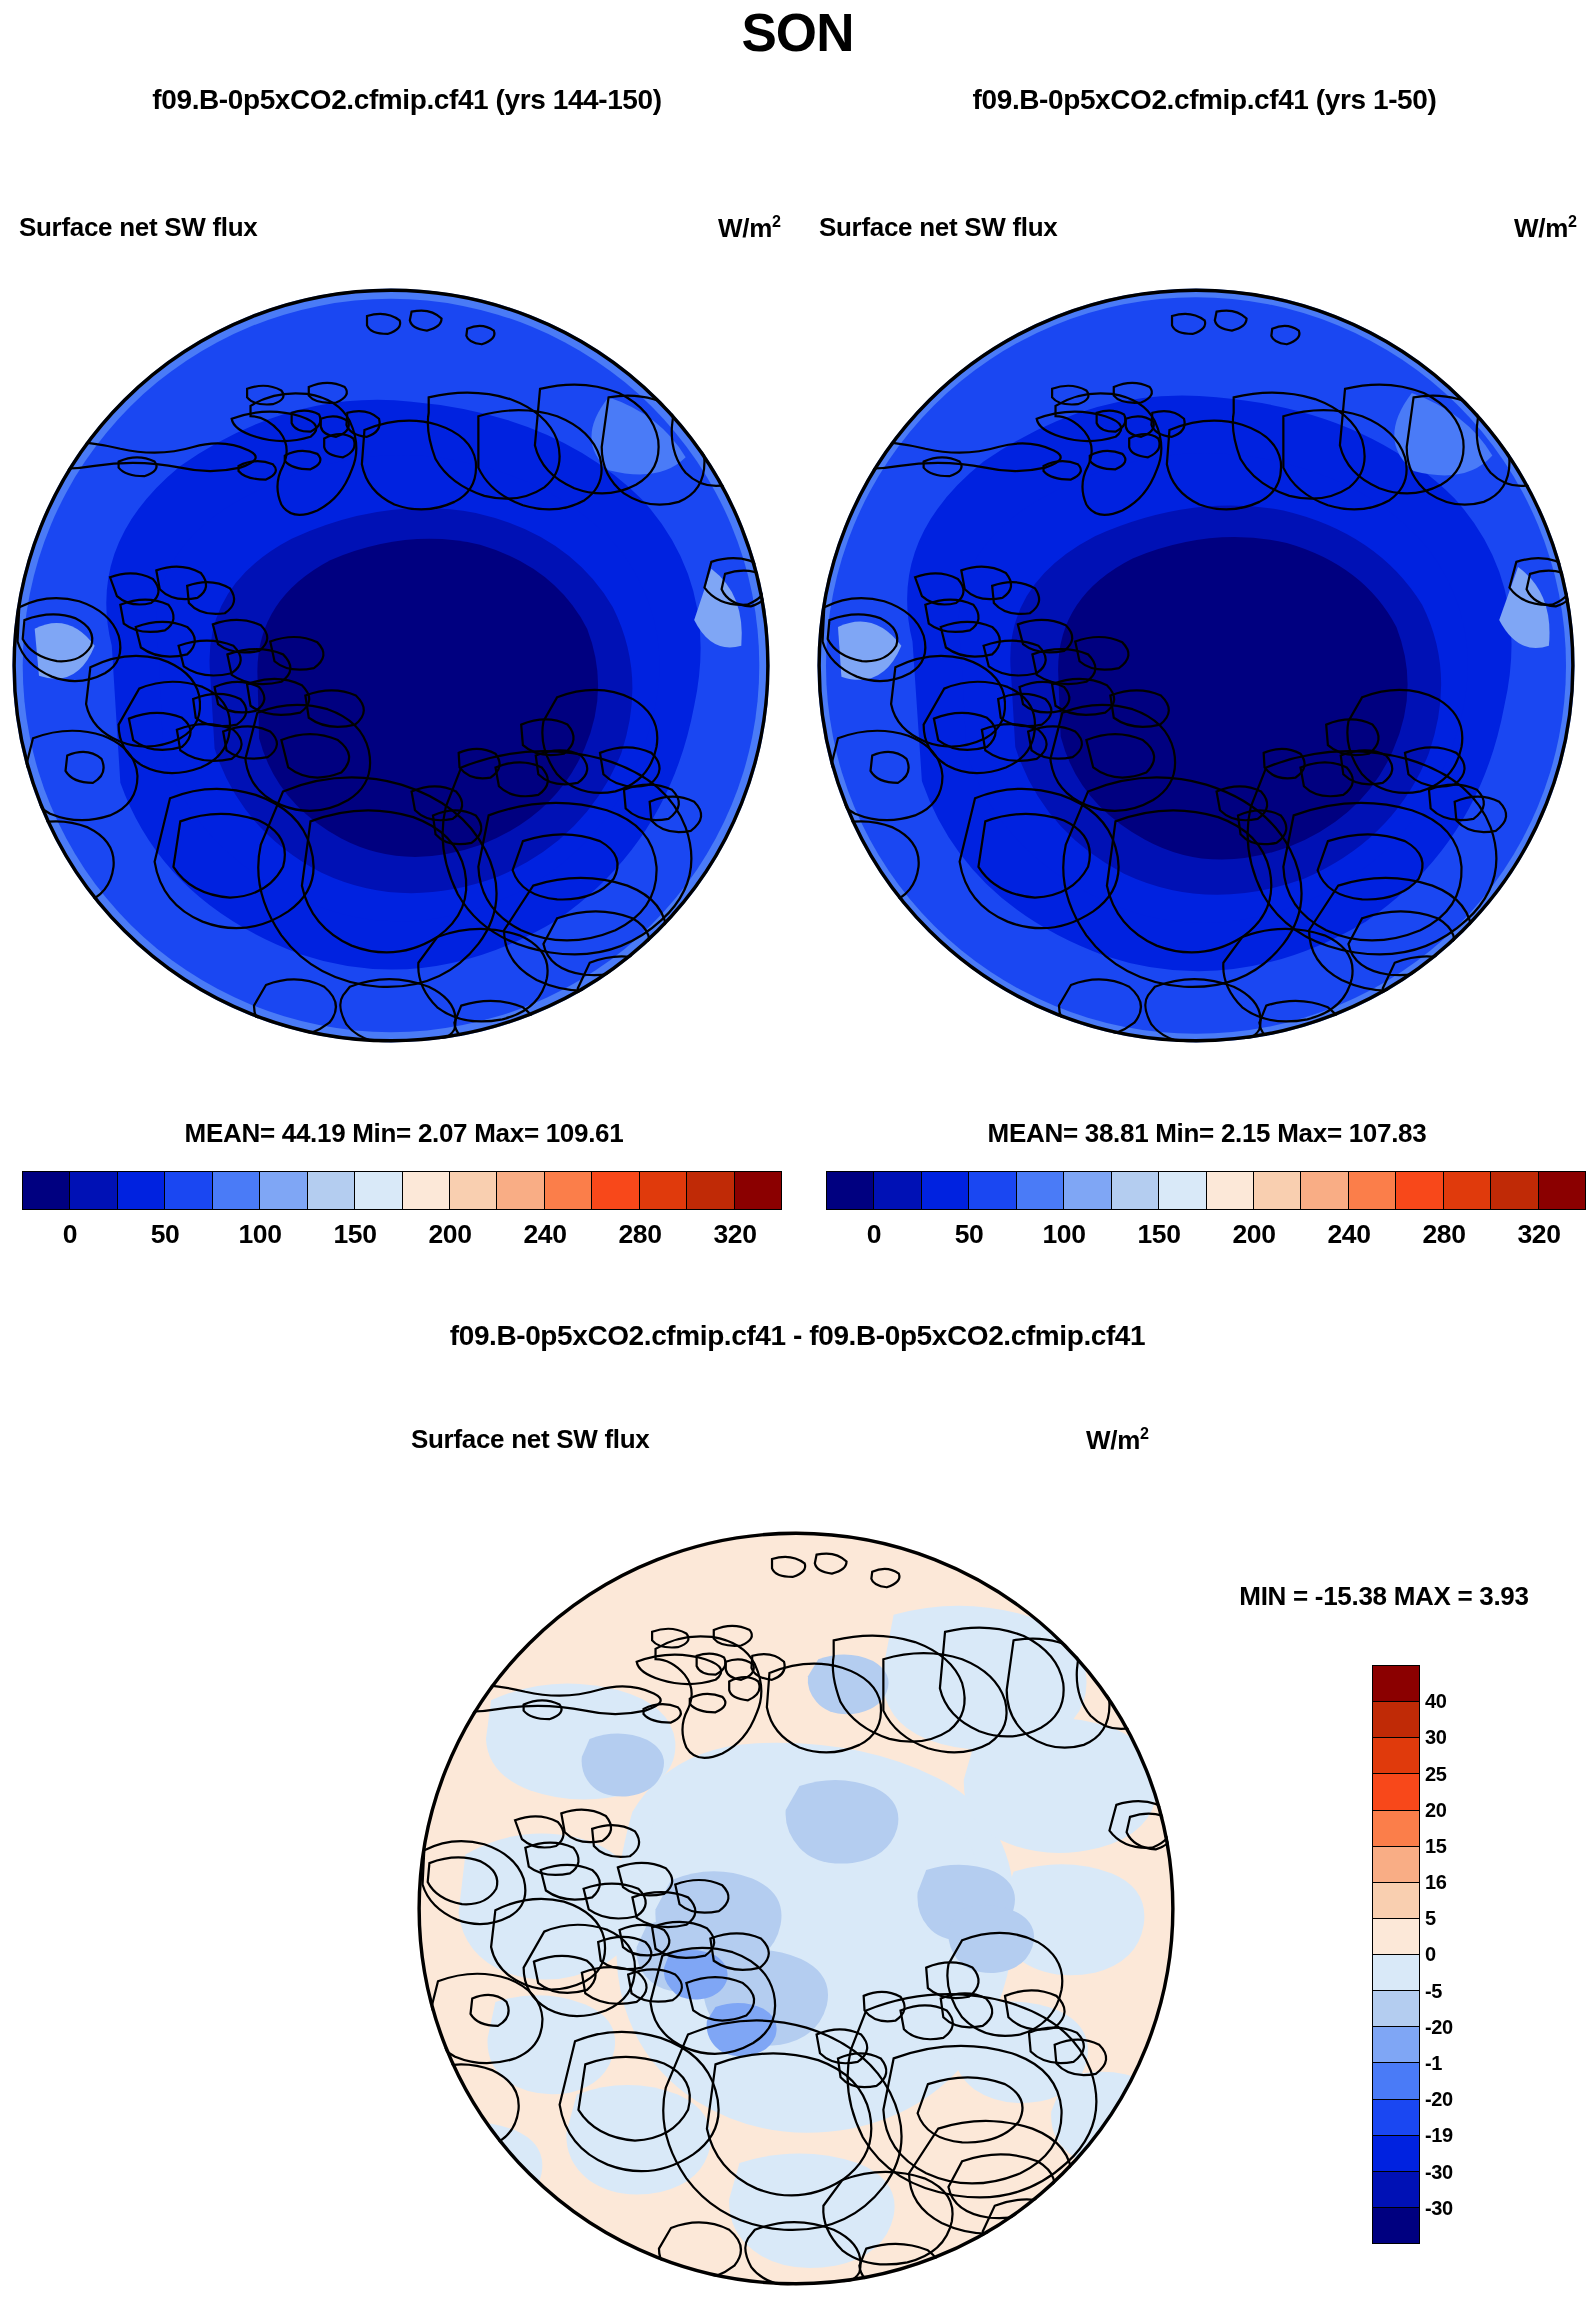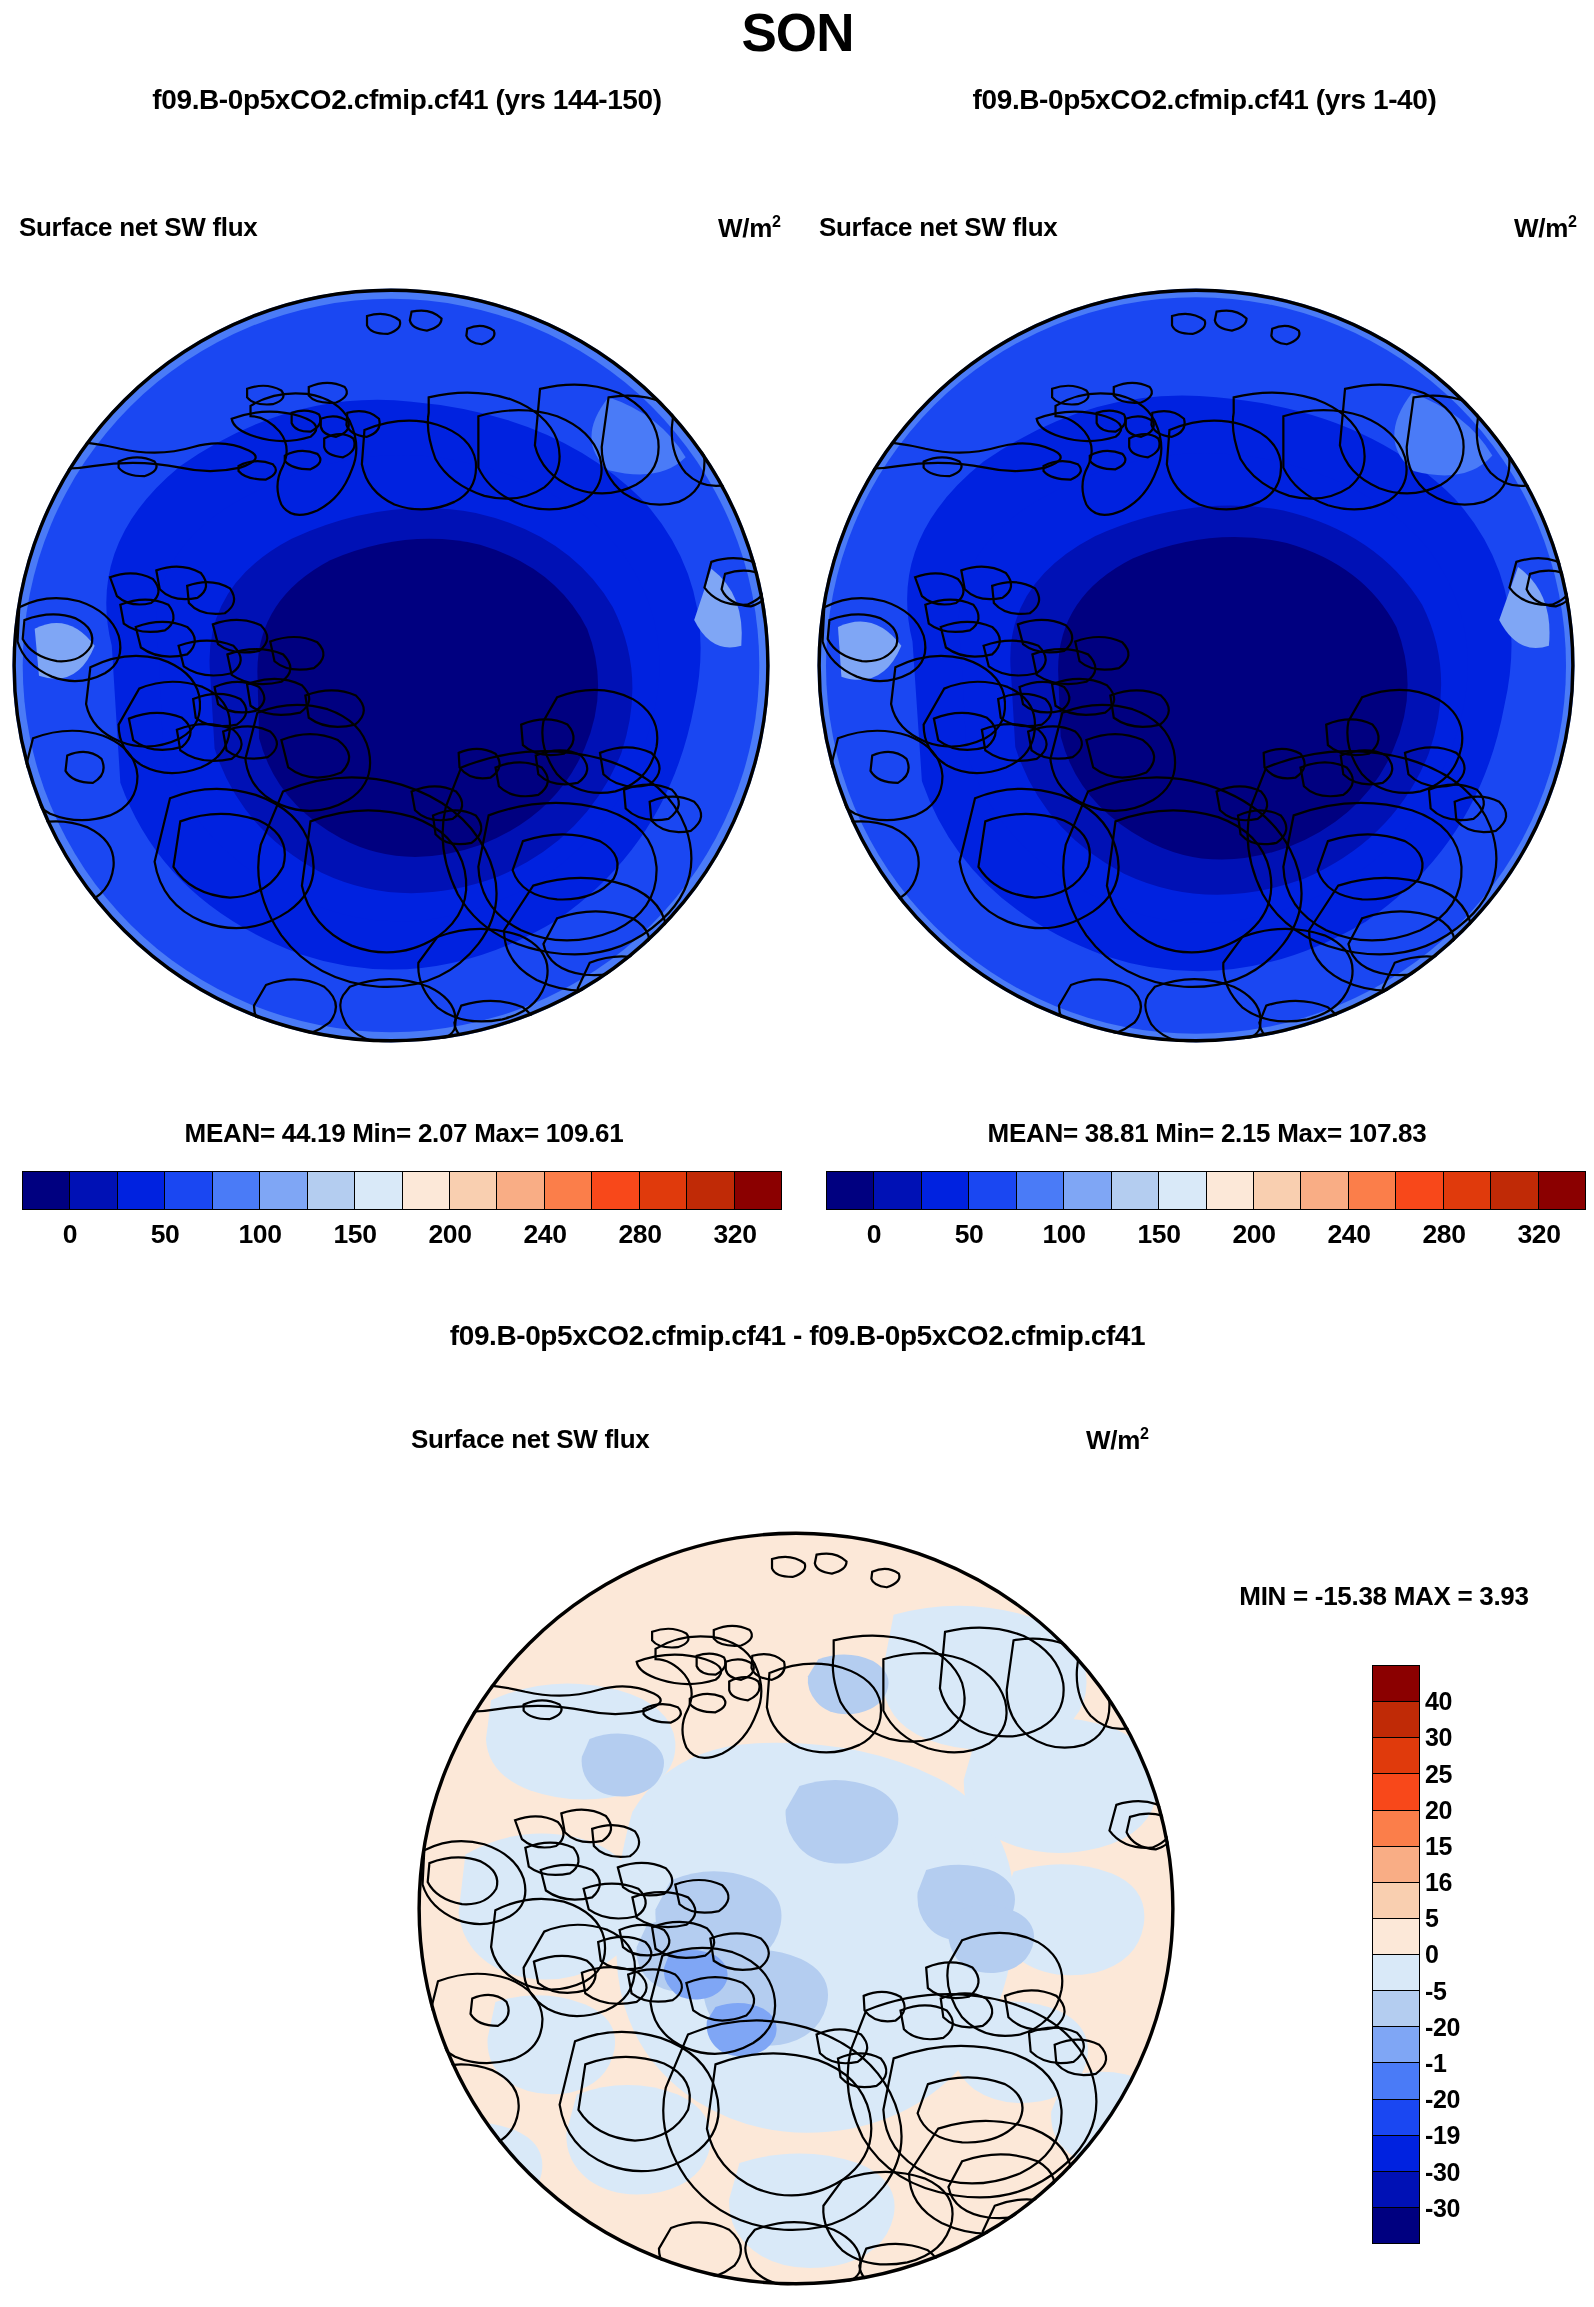--- a/index.html
+++ b/index.html
@@ -128,40 +128,40 @@
   }
   #cbar-vert .cell {
     flex: 1 1 0;
     border-bottom: 1.7px solid #000;
   }
   #cbar-vert .cell:last-child { border-bottom: none; }
 
   #cbar-vert-labels {
     left: 1425px; top: 1665px;
     width: 77px; height: 579px;
-    font-size: 25px;
+    font-size: 20px;
     font-weight: bold;
     letter-spacing: -0.4px;
   }
   #cbar-vert-labels .tick {
     position: absolute;
     left: 0;
     width: 77px;
     text-align: left;
     transform: translateY(-50%);
     white-space: nowrap;
   }
 </style>
 </head>
 <body>
 
 <div class="abs" id="season-title">SON</div>
 
 <div class="abs case-title" id="case-title-left">f09.B-0p5xCO2.cfmip.cf41 (yrs 144-150)</div>
-<div class="abs case-title" id="case-title-right">f09.B-0p5xCO2.cfmip.cf41 (yrs 1-40)</div>
+<div class="abs case-title" id="case-title-right">f09.B-0p5xCO2.cfmip.cf41 (yrs 1-50)</div>
 
 <div class="abs panel-header" id="hdr-left-var">Surface net SW flux</div>
 <div class="abs panel-header units" id="hdr-left-units"><span>W/m</span><sup>2</sup></div>
 
 <div class="abs panel-header" id="hdr-right-var">Surface net SW flux</div>
 <div class="abs panel-header units" id="hdr-right-units"><span>W/m</span><sup>2</sup></div>
 
 <div class="abs map-wrap" id="map-left">
   <svg class="map-svg" viewBox="0 0 892 886" preserveAspectRatio="none">
     <defs>

